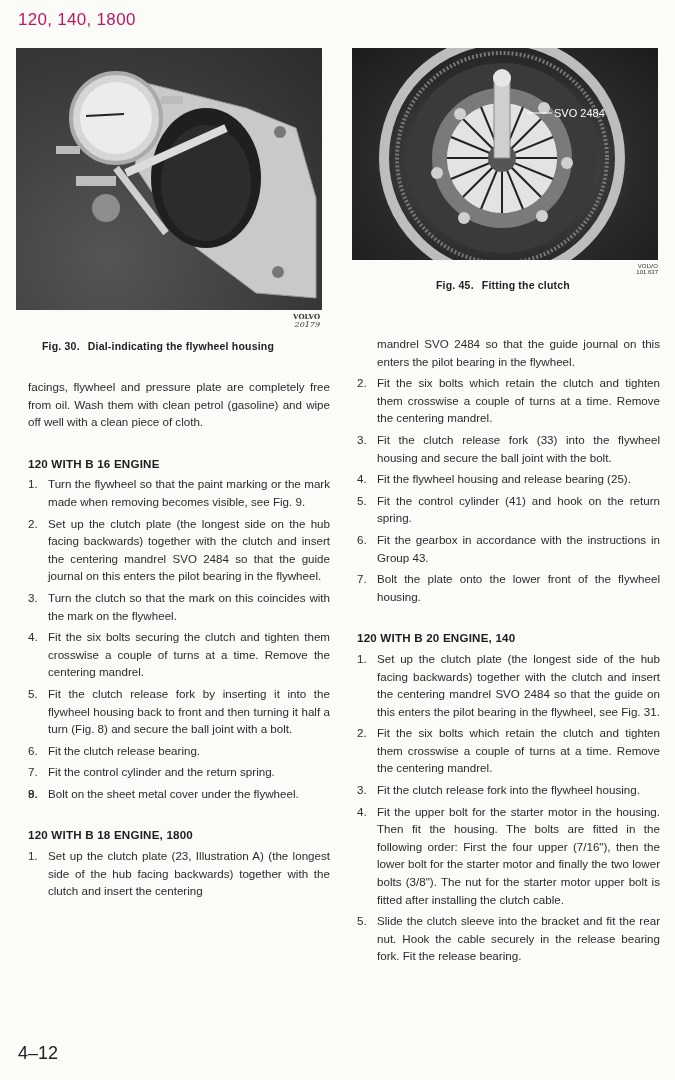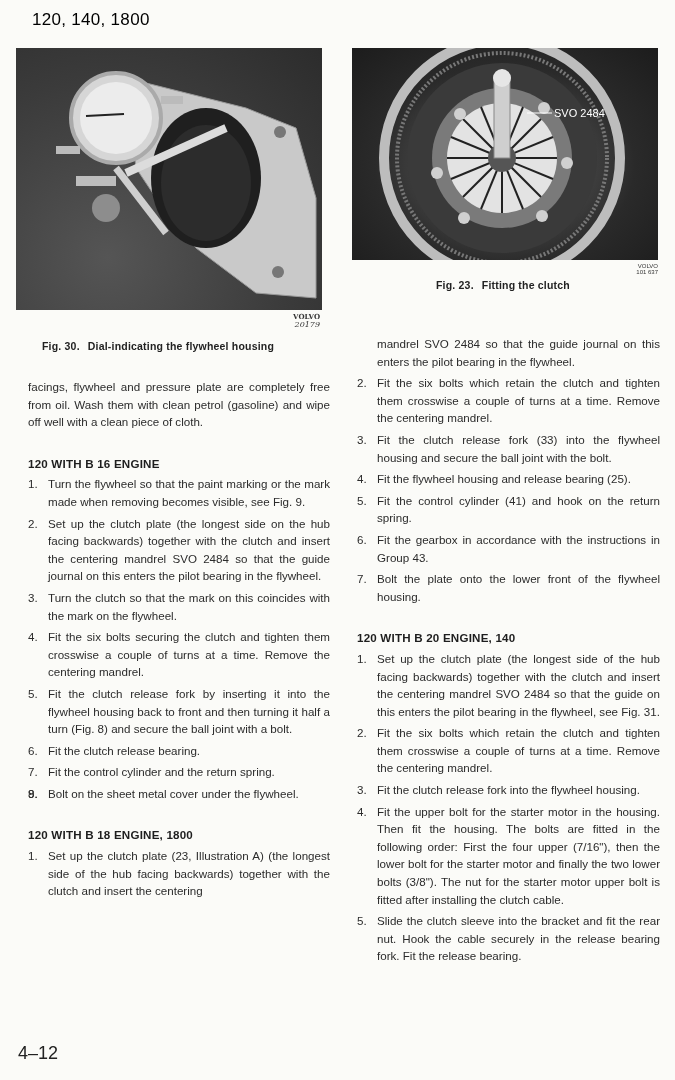--- a/index.html
+++ b/index.html
@@ -1,18 +1,18 @@
 <!DOCTYPE html>
 <html><head>
 <meta charset="utf-8">
 <style>
   * { margin:0; padding:0; box-sizing:border-box; }
   html, body { width:675px; height:1080px; background:#fbfbf8; overflow:hidden; }
   body { position:relative; font-family:"Liberation Sans", sans-serif; color:#2a2a2a; }
-  .header { position:absolute; left:32px; top:10px; font-size:17px; color:#000000; letter-spacing:0.3px; }
+  .header { position:absolute; left:18px; top:10px; font-size:17px; color:#be185d; letter-spacing:0.3px; }
   .footer { position:absolute; left:18px; top:1043px; font-size:18px; color:#222; }
 
   .photo { position:absolute; overflow:hidden; background:#3a3a3a; }
   .photo1 { left:16px; top:48px; width:306px; height:262px;
     background: radial-gradient(ellipse at 30% 80%, #555 0%, #3b3b3b 60%, #2c2c2c 100%); }
   .photo2 { left:352px; top:48px; width:306px; height:212px;
     background: radial-gradient(ellipse at 50% 55%, #6a6a6a 0%, #2a2a2a 60%, #1c1c1c 100%); }
 
   .volvo-mark { position:absolute; font-family:"DejaVu Serif", serif; font-size:7px; text-align:right; color:#333; line-height:8px; }
   .vm1 { left:270px; top:313px; width:50px; font-weight:bold; }
@@ -98,21 +98,21 @@
     </g>
     <line x1="175" y1="65" x2="200" y2="65" stroke="#fff" stroke-width="1"></line>
     <text x="202" y="69" font-size="11" fill="#fff" font-family="Liberation Sans, sans-serif">SVO 2484</text>
   </svg>
 </div>
 <div class="volvo-mark vm2">
   <div>VOLVO</div>
   <div>101 637</div>
 </div>
 <div class="caption cap2">
-  <span class="fig">Fig. 23.</span><span>Fitting the clutch</span>
+  <span class="fig">Fig. 45.</span><span>Fitting the clutch</span>
 </div>
 
 <div class="col colL">
   <p class="para">facings, flywheel and pressure plate are completely free from oil. Wash them with clean petrol (gasoline) and wipe off well with a clean piece of cloth.</p>
 
   <h3 class="section-title">120 WITH B 16 ENGINE</h3>
   <ol class="steps">
     <li><span class="n">1.</span><span>Turn the flywheel so that the paint marking or the mark made when removing becomes visible, see Fig. 9.</span></li>
     <li><span class="n">2.</span><span>Set up the clutch plate (the longest side on the hub facing backwards) together with the clutch and insert the centering mandrel SVO 2484 so that the guide journal on this enters the pilot bearing in the flywheel.</span></li>
     <li><span class="n">3.</span><span>Turn the clutch so that the mark on this coincides with the mark on the flywheel.</span></li>

